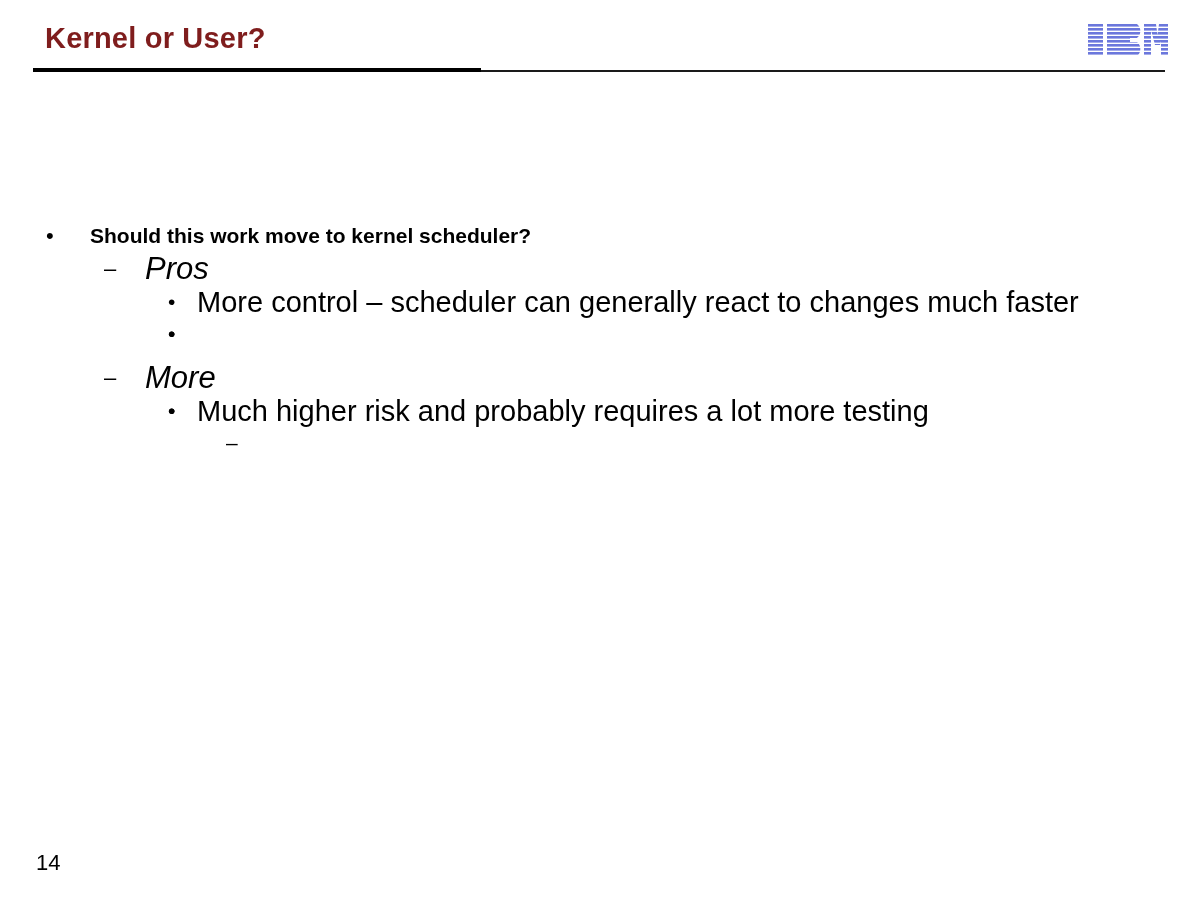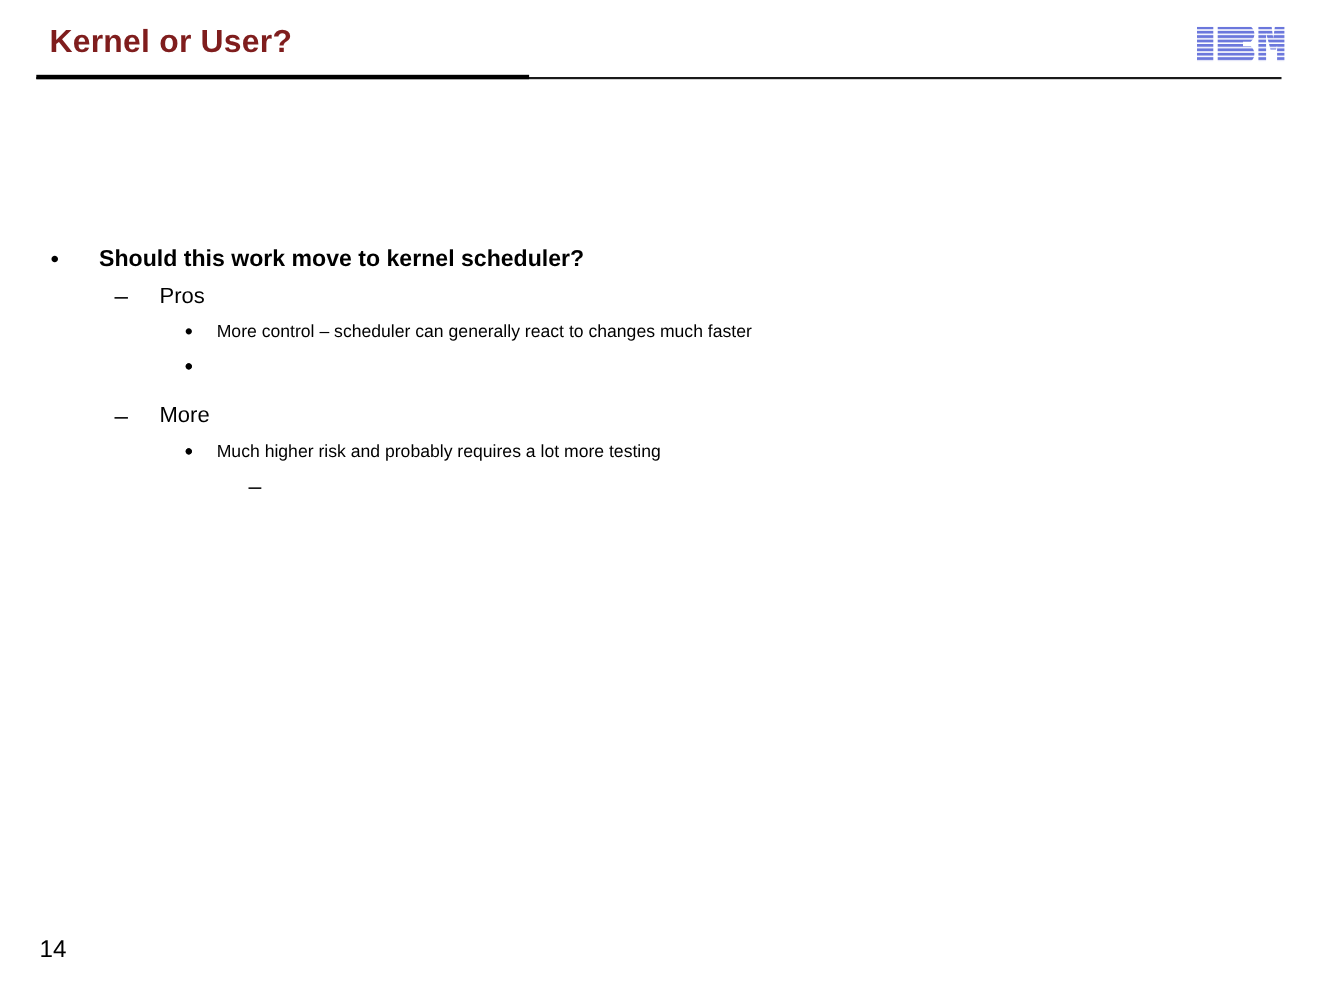--- a/index.html
+++ b/index.html
@@ -78,26 +78,26 @@
   }
 
   
   .lvl1 { padding-left: 90px; margin-bottom: 2px; }
   .lvl1 .marker { left: 46px; top: 0; font-size: 22px; line-height: 31px; }
   .lvl1 .txt { font-size: 21px; font-weight: bold; line-height: 31px; margin-top: 40px; }
 
   
   .lvl2 { padding-left: 145px; margin-bottom: 1px; }
   .lvl2 .marker { left: 104px; top: 0; font-size: 22px; line-height: 32px; }
-  .lvl2 .txt { font-size: 20px; line-height: 32px; }
+  .lvl2 .txt { font-size: 31px; line-height: 32px; font-style: italic; }
 
   
   .lvl3 { padding-left: 197px; margin-bottom: 0px; padding-right: 50px; }
   .lvl3 .marker { left: 168px; top: 0; font-size: 21px; line-height: 32px; }
-  .lvl3 .txt { font-size: 16px; line-height: 32px; }
+  .lvl3 .txt { font-size: 29px; line-height: 32px; }
 
   
   .lvl3.empty { height: 32px; }
 
   
   .lvl4 { padding-left: 258px; padding-right: 80px; }
   .lvl4 .marker { left: 226px; top: 0; font-size: 21px; line-height: 32px; }
   .lvl4 .txt { font-size: 22px; line-height: 32px; }
 
   .gap-before-cons { height: 12px; }

